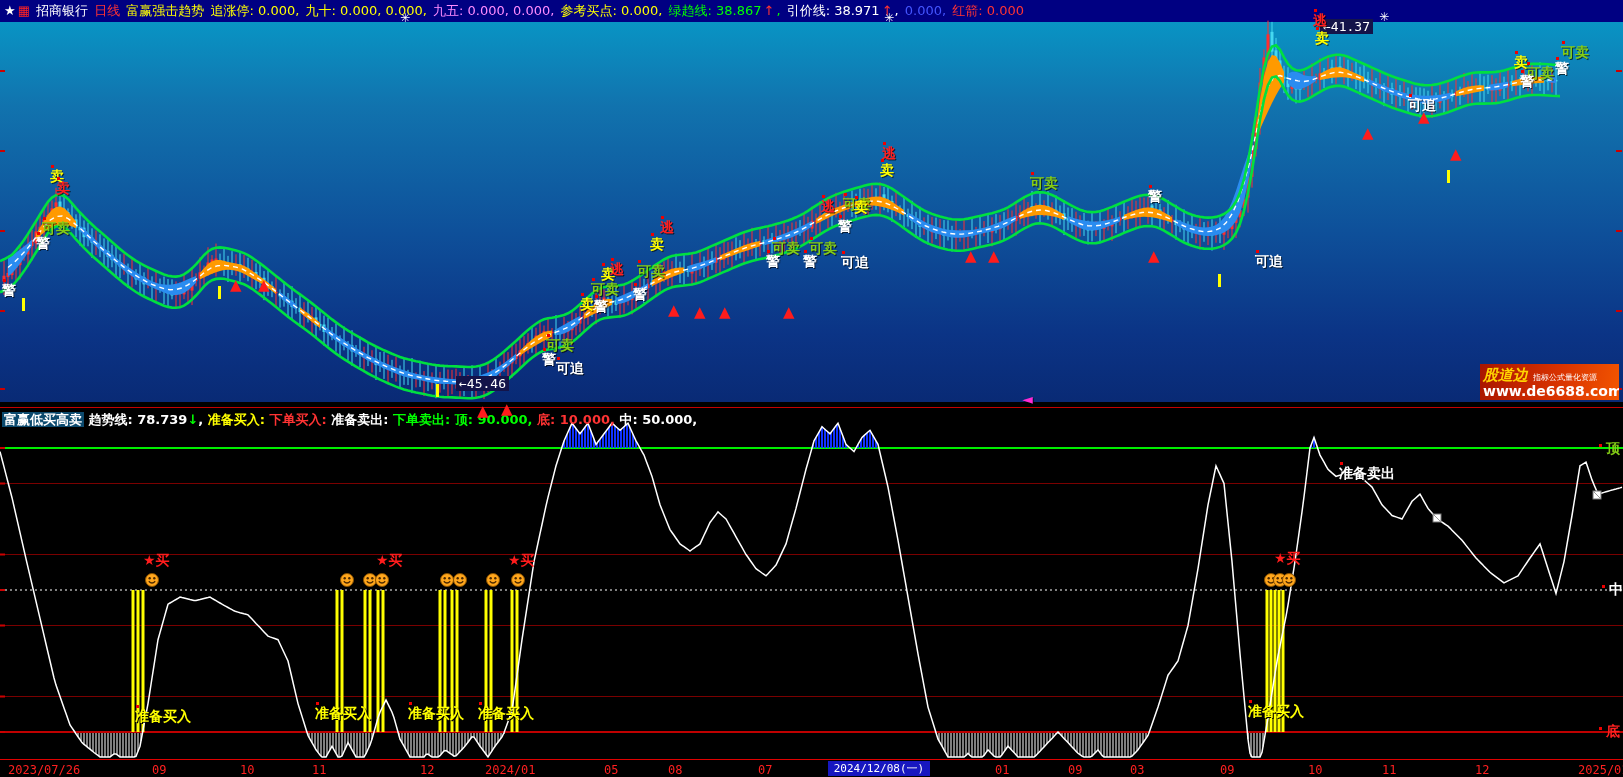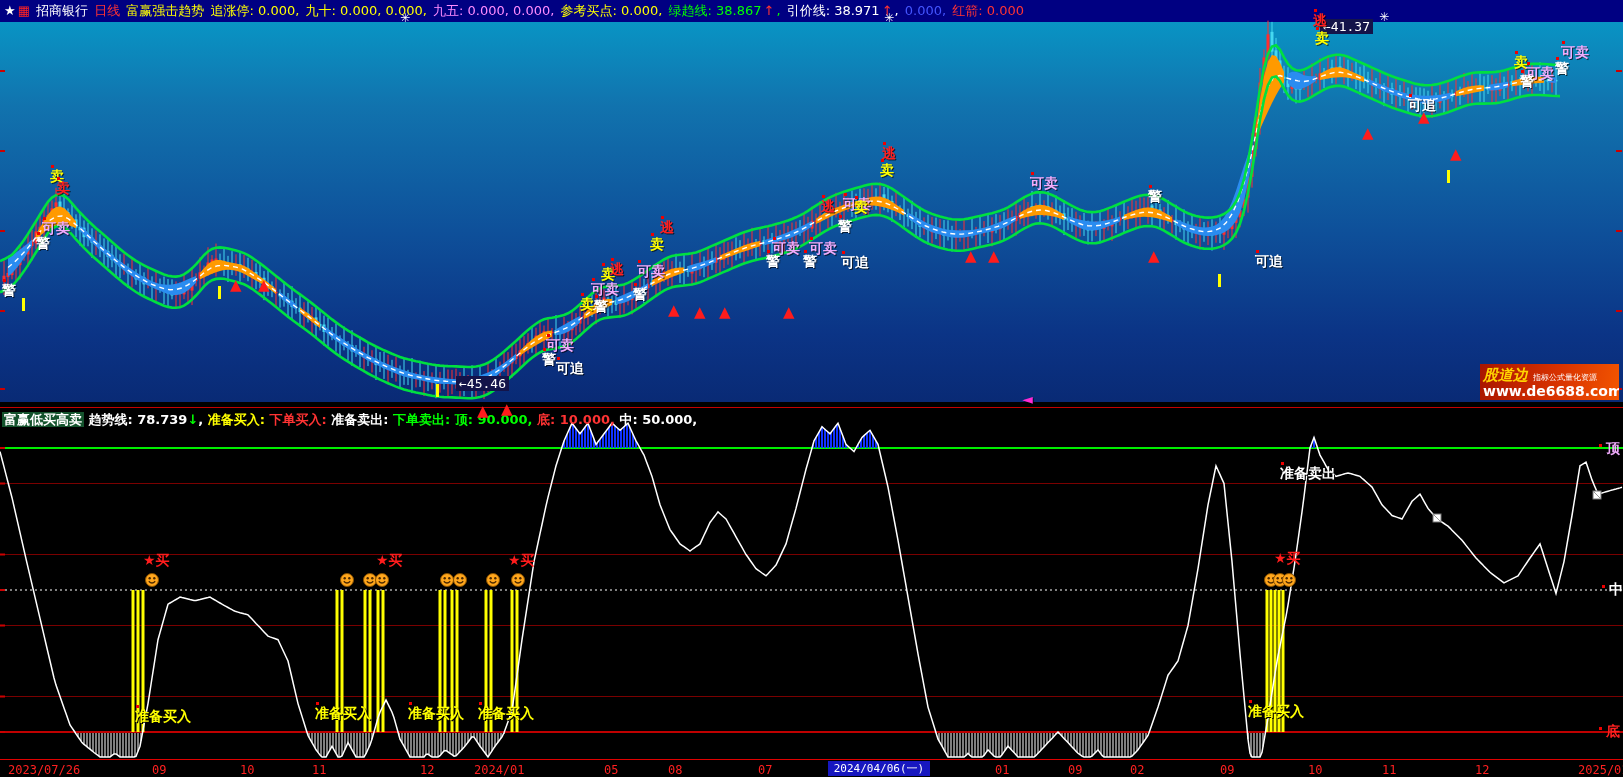--- a/index.html
+++ b/index.html
@@ -12,27 +12,27 @@
   .titlebar span{margin-right:2px;}
   
   .main-bg{position:absolute;left:0;top:22px;width:1623px;height:380px;
            background:linear-gradient(180deg,#0994c4 0%,#1173ae 22%,#0e509a 55%,#0b3486 82%,#092a75 100%);}
   .sub-bg{position:absolute;left:0;top:402px;width:1623px;height:375px;background:#000;}
   .redline{position:absolute;left:0;width:1623px;height:1px;background:#c40000;z-index:20;}
   #chartsvg{position:absolute;left:0;top:0;width:1623px;height:777px;z-index:15;}
   
   .subheader{position:absolute;left:2px;top:411px;width:1619px;height:18px;z-index:25;
              white-space:nowrap;font:bold 13px "DejaVu Sans",sans-serif;line-height:18px;}
-  .subheader .chip{background:#14532d;padding:0 2px;}
+  .subheader .chip{background:#0c4a6e;padding:0 2px;}
   
   .anno{position:absolute;left:0;top:0;width:1623px;height:777px;z-index:30;pointer-events:none;}
   .lbl{position:absolute;font:bold 14px "DejaVu Sans",sans-serif;line-height:1;
        text-shadow:1px 1px 0 rgba(0,0,0,.65);white-space:nowrap;}
   .lbl.cjk::before{content:'';position:absolute;left:1px;top:-4px;width:3px;height:3px;background:#e00;}
-  .g{color:#f0abfc;} .y{color:#ffff00;} .r{color:#ff2020;} .w{color:#ffffff;} .m{color:#ff2ad4;}
+  .g{color:#84cc16;} .y{color:#ffff00;} .r{color:#ff2020;} .w{color:#ffffff;} .m{color:#ff2ad4;}
   .arrow{position:absolute;color:#ff1c1c;font-size:15px;line-height:1;text-shadow:none;}
   .ydash{position:absolute;width:3px;height:13px;background:#ffff00;}
   .wstar{position:absolute;color:#ffffff;font-size:12px;line-height:1;}
   .tag{position:absolute;background:#14144a;color:#fff;font:13px "DejaVu Sans Mono",monospace;
        padding:0 3px;line-height:15px;}
   .starbuy{position:absolute;color:#ff1c1c;font:bold 14px "DejaVu Sans",sans-serif;line-height:1;}
   .prep{position:absolute;font:bold 14px "DejaVu Sans",sans-serif;line-height:1;text-shadow:1px 1px 0 #000;}
   .rightlbl{position:absolute;font:bold 14px "DejaVu Sans",sans-serif;line-height:1;}
   .rightlbl::before{content:'';position:absolute;left:-7px;top:3px;width:3px;height:3px;background:#e00;}
   
@@ -1308,21 +1308,21 @@
     </svg>
 
   <div class="subheader" id="subheader"><span class="chip" style="color: rgb(255, 255, 255);">富赢低买高卖</span><span style="color: rgb(255, 255, 255);"> 趋势线: 78.739</span><span style="color: rgb(0, 255, 0);">↓</span><span style="color: rgb(255, 255, 255);">, </span><span style="color: rgb(255, 255, 0);">准备买入: </span><span style="color: rgb(255, 51, 51);">下单买入: </span><span style="color: rgb(255, 255, 255);">准备卖出: </span><span style="color: rgb(0, 255, 0);">下单卖出: </span><span style="color: rgb(0, 255, 0);">顶: 90.000, </span><span style="color: rgb(255, 51, 51);">底: 10.000, </span><span style="color: rgb(255, 255, 255);">中: 50.000,</span></div>
 
   <div class="anno" id="anno">
     <div class="tag" style="left:456px;top:376px">←45.46</div>
     <div class="tag" style="left:1320px;top:19px">←41.37</div>
     <div class="rightlbl g" style="left:1606px;top:441px">顶</div>
     <div class="rightlbl w" style="left:1609px;top:582px">中</div>
     <div class="rightlbl r" style="left:1606px;top:724px">底</div>
-    <div class="prep w lbl cjk" style="left:1280px;top:466px">准备卖出</div>
+    <div class="prep w lbl cjk" style="left:1339px;top:466px">准备卖出</div>
   <div class="lbl y cjk" style="left: 50px; top: 169px;">卖</div>
       <div class="lbl r cjk" style="left: 56px; top: 181px;">卖</div>
       <div class="lbl g cjk" style="left: 42px; top: 221px;">可卖</div>
       <div class="lbl w cjk" style="left: 36px; top: 236px;">警</div>
       <div class="lbl w cjk" style="left: 2px; top: 283px;">警</div>
       <div class="lbl g cjk" style="left: 546px; top: 338px;">可卖</div>
       <div class="lbl w cjk" style="left: 542px; top: 352px;">警</div>
       <div class="lbl w cjk" style="left: 556px; top: 361px;">可追</div>
       <div class="lbl y cjk" style="left: 580px; top: 297px;">卖</div>
       <div class="lbl w cjk" style="left: 594px; top: 299px;">警</div>
@@ -1391,32 +1391,32 @@
 
   <div class="watermark">
     <div class="wm-l1">
       <span class="wm-brand">股道边</span>
       <span class="wm-tag">指标公式量化资源</span>
     </div>
     <div class="wm-url">www.de6688.com</div>
   </div>
 
   <div class="xaxis" id="xaxis">
-    <div class="datebox">2024/04/06(一)</div>
+    <div class="datebox">2024/12/08(一)</div>
   <div class="xlab" style="left: 8px;">2023/07/26</div>
       <div class="xlab" style="left: 152px;">09</div>
       <div class="xlab" style="left: 240px;">10</div>
       <div class="xlab" style="left: 312px;">11</div>
       <div class="xlab" style="left: 420px;">12</div>
-      <div class="xlab" style="left: 474px;">2024/01</div>
+      <div class="xlab" style="left: 485px;">2024/01</div>
       <div class="xlab" style="left: 604px;">05</div>
       <div class="xlab" style="left: 668px;">08</div>
       <div class="xlab" style="left: 758px;">07</div>
       <div class="xlab" style="left: 995px;">01</div>
       <div class="xlab" style="left: 1068px;">09</div>
-      <div class="xlab" style="left: 1130px;">02</div>
+      <div class="xlab" style="left: 1130px;">03</div>
       <div class="xlab" style="left: 1220px;">09</div>
       <div class="xlab" style="left: 1308px;">10</div>
       <div class="xlab" style="left: 1382px;">11</div>
       <div class="xlab" style="left: 1475px;">12</div>
       <div class="xlab" style="left: 1578px;">2025/01</div>
     </div>
 </div>
 
 </body></html>

